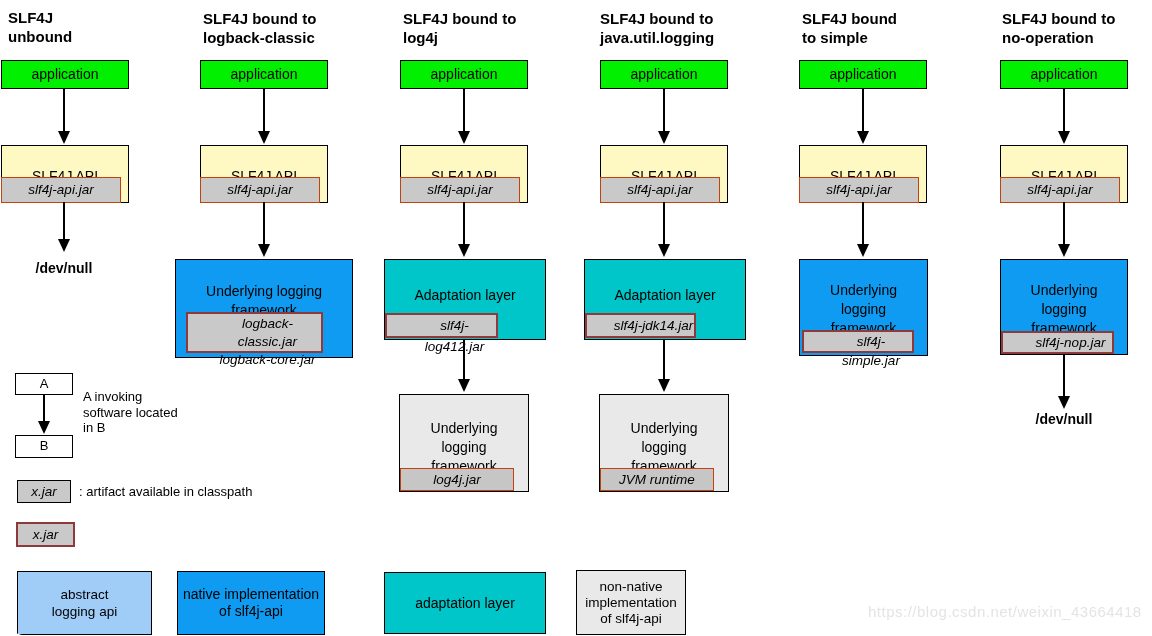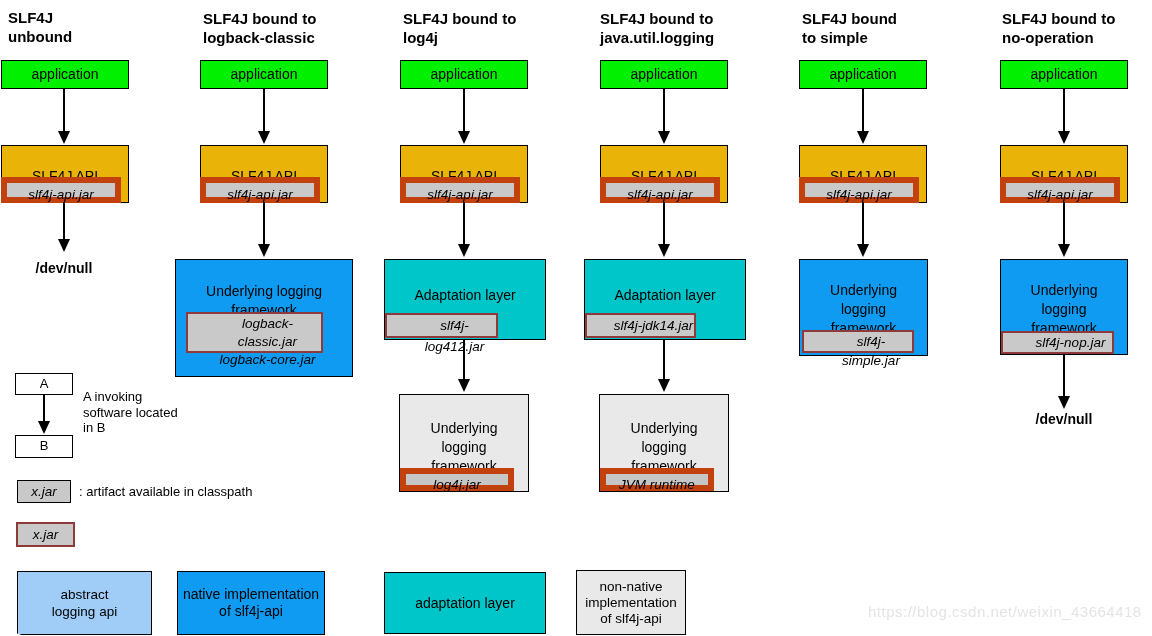--- a/index.html
+++ b/index.html
@@ -2,23 +2,23 @@
 <html><head>
 <meta charset="utf-8">
 <style>
   html,body{margin:0;padding:0;background:#fff;}
   #stage{position:relative;width:1152px;height:636px;background:#fff;overflow:hidden;
          font-family:"Liberation Sans", sans-serif;color:#000;border-radius:29px;}
   .col-title{position:absolute;font-weight:bold;font-size:15px;line-height:19px;white-space:pre-line;}
   .box{position:absolute;box-sizing:border-box;border:1px solid #000;text-align:center;
        font-size:14px;white-space:pre-line;}
   .app{background:#00f000;line-height:27px;}
-  .api{background:#eab308;}
+  .api{background:#fef9c3;}
   .api-label{padding-top:6px;font-size:14px;}
-  .jar{position:absolute;box-sizing:border-box;background:#c9c9c9;border:6px solid #c2410c;
+  .jar{position:absolute;box-sizing:border-box;background:#c9c9c9;border:1px solid #c2410c;
        font-style:italic;font-size:13.5px;text-align:center;white-space:pre-line;}
   .jar.binding{border:2px solid #8e3a3a;padding-left:26px;}
   .blue{background:#0f9bf2;}
   .teal{background:#00c5c9;}
   .ltgray{background:#e9e9e9;}
   .jar.dark{background:#c6c6c6;}
   .fw-label{padding-top:6px;font-size:14px;line-height:19px;}
   .arrow{position:absolute;width:12px;}
   .arrow .shaft{position:absolute;left:50%;top:0;bottom:11px;width:1.5px;margin-left:-0.75px;background:#000;}
   .arrow .head{position:absolute;left:50%;bottom:0;transform:translateX(-50%);width:0;height:0;
@@ -130,21 +130,21 @@
       <div class="shaft"></div>
       <div class="head"></div>
     </div>
   <div class="arrow" style="left:1058px;top:202px;height:55px">
       <div class="shaft"></div>
       <div class="head"></div>
     </div>
 
   <div class="sink" style="left:0px;top:260px;width:128px">/dev/null</div>
 
-  <div class="box blue" style="left:175px;top:259px;width:178px;height:118px">
+  <div class="box blue" style="left:175px;top:259px;width:178px;height:99px">
     <div class="fw-label">Underlying logging
 framework</div>
     <div class="jar binding" style="left:10px;top:52px;width:137px;height:41px;line-height:18px;padding-top:1px">logback-classic.jar
 logback-core.jar</div>
   </div>
 
   <div class="box teal" style="left:384px;top:259px;width:162px;height:81px">
     <div class="fw-label" style="padding-top:10px">Adaptation layer</div>
     <div class="jar binding" style="left:0px;top:53px;width:113px;height:25px;line-height:21px">slf4j-log412.jar</div>
   </div>

